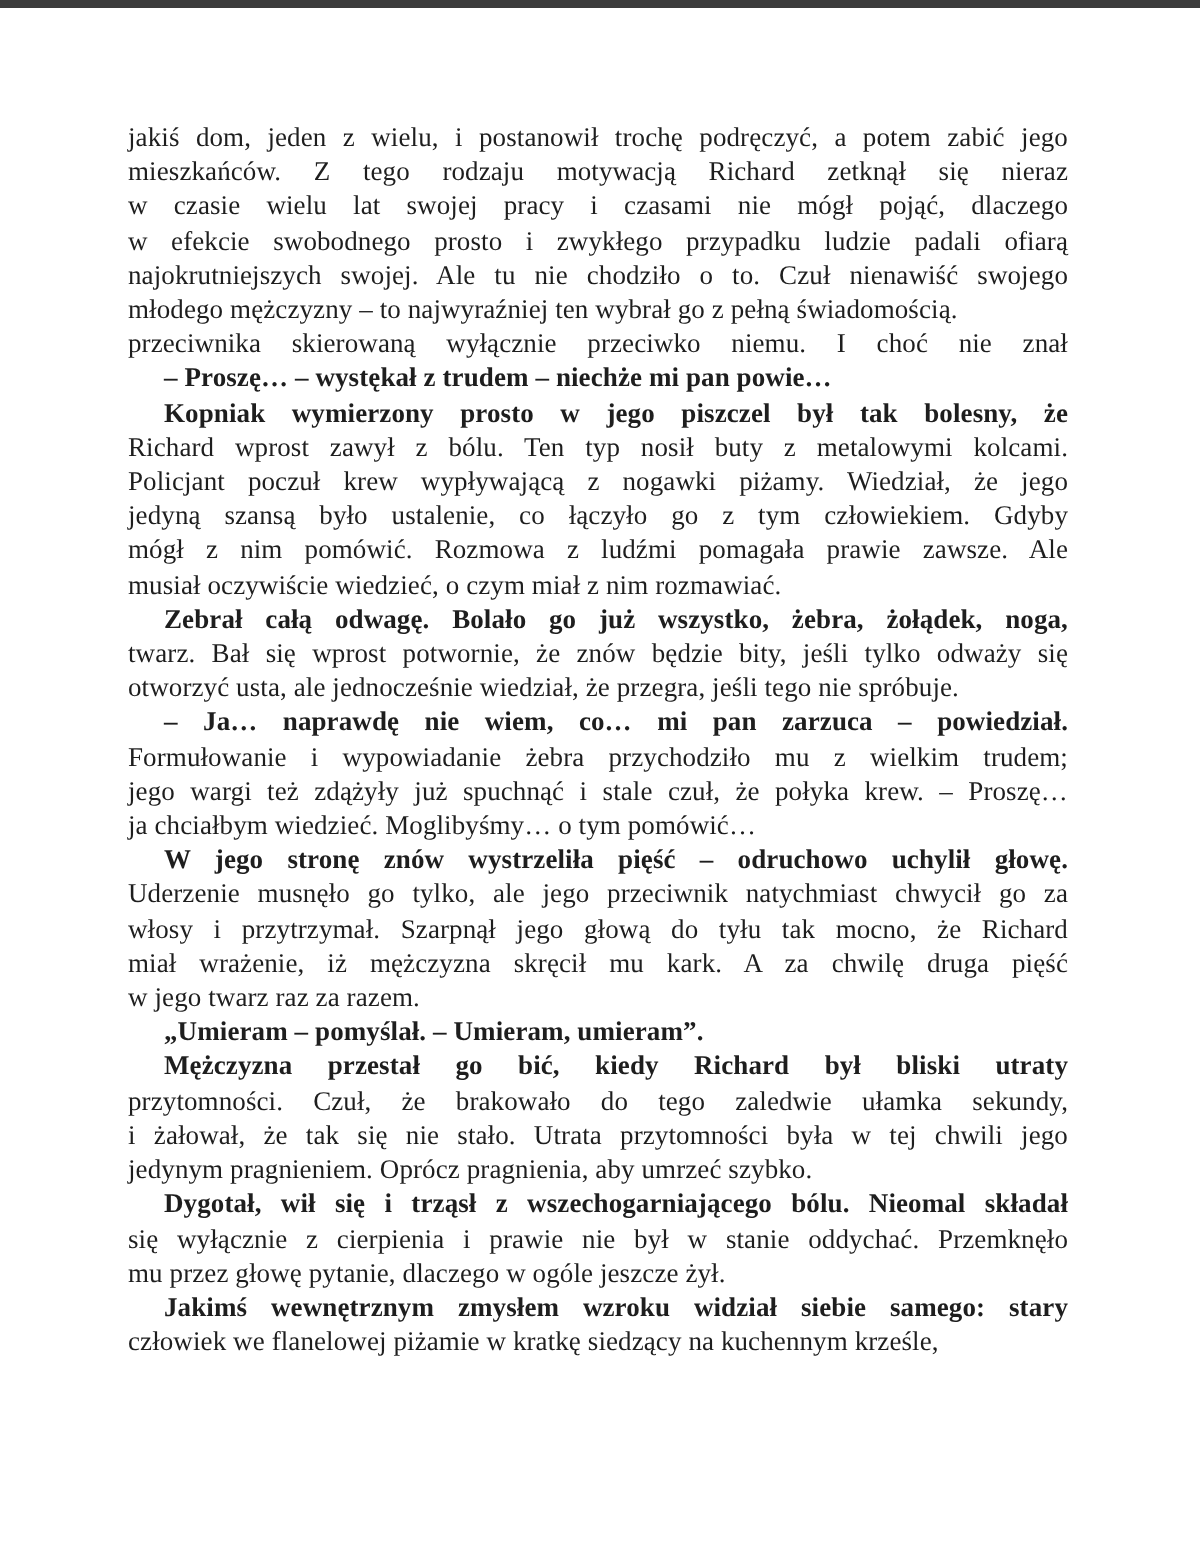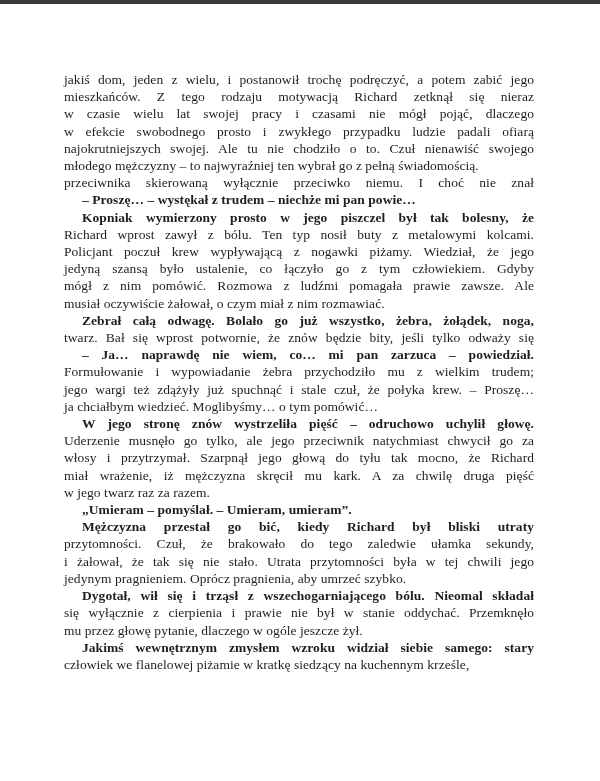--- a/index.html
+++ b/index.html
@@ -18,21 +18,21 @@
     position: absolute;
     top: 0;
     left: 0;
     width: 600px;
     height: 4px;
     background: var(--bar-color, #3c3c3c);
   }
   .text-block {
     position: absolute;
     left: 64px;
-    top: 71px;
+    top: 60px;
     width: 470px;
     color: var(--text-color, #1e1e1e);
   }
   .line {
     font-size: 13.5px;
     line-height: 17.2px;
     text-align: justify;
     text-align-last: justify;
     text-justify: inter-word;
     letter-spacing: 0.05px;
@@ -58,23 +58,24 @@
       <div class="line">w efekcie swobodnego prosto i zwykłego przypadku ludzie padali ofiarą</div>
       <div class="line">najokrutniejszych swojej. Ale tu nie chodziło o to. Czuł nienawiść swojego</div>
       <div class="line last">młodego mężczyzny – to najwyraźniej ten wybrał go z pełną świadomością.</div>
       <div class="line">przeciwnika skierowaną wyłącznie przeciwko niemu. I choć nie znał</div>
       <div class="line last indent">– Proszę… – wystękał z trudem – niechże mi pan powie…</div>
       <div class="line indent">Kopniak wymierzony prosto w jego piszczel był tak bolesny, że</div>
       <div class="line">Richard wprost zawył z bólu. Ten typ nosił buty z metalowymi kolcami.</div>
       <div class="line">Policjant poczuł krew wypływającą z nogawki piżamy. Wiedział, że jego</div>
       <div class="line">jedyną szansą było ustalenie, co łączyło go z tym człowiekiem. Gdyby</div>
       <div class="line">mógł z nim pomówić. Rozmowa z ludźmi pomagała prawie zawsze. Ale</div>
-      <div class="line last">musiał oczywiście żałował, o czym miał z nim rozmawiać.</div>
+      <div class="line last">musiał oczywiście wiedzieć, o czym miał z nim rozmawiać.</div>
       <div class="line indent">Zebrał całą odwagę. Bolało go już wszystko, żebra, żołądek, noga,</div>
       <div class="line">twarz. Bał się wprost potwornie, że znów będzie bity, jeśli tylko odważy się</div>
+      <div class="line last">otworzyć usta, ale jednocześnie wiedział, że przegra, jeśli tego nie spróbuje.</div>
       <div class="line indent">– Ja… naprawdę nie wiem, co… mi pan zarzuca – powiedział.</div>
       <div class="line">Formułowanie i wypowiadanie żebra przychodziło mu z wielkim trudem;</div>
       <div class="line">jego wargi też zdążyły już spuchnąć i stale czuł, że połyka krew. – Proszę…</div>
       <div class="line last">ja chciałbym wiedzieć. Moglibyśmy… o tym pomówić…</div>
       <div class="line indent">W jego stronę znów wystrzeliła pięść – odruchowo uchylił głowę.</div>
       <div class="line">Uderzenie musnęło go tylko, ale jego przeciwnik natychmiast chwycił go za</div>
       <div class="line">włosy i przytrzymał. Szarpnął jego głową do tyłu tak mocno, że Richard</div>
       <div class="line">miał wrażenie, iż mężczyzna skręcił mu kark. A za chwilę druga pięść</div>
       <div class="line last">w jego twarz raz za razem.</div>
       <div class="line last indent">„Umieram – pomyślał. – Umieram, umieram”.</div>

